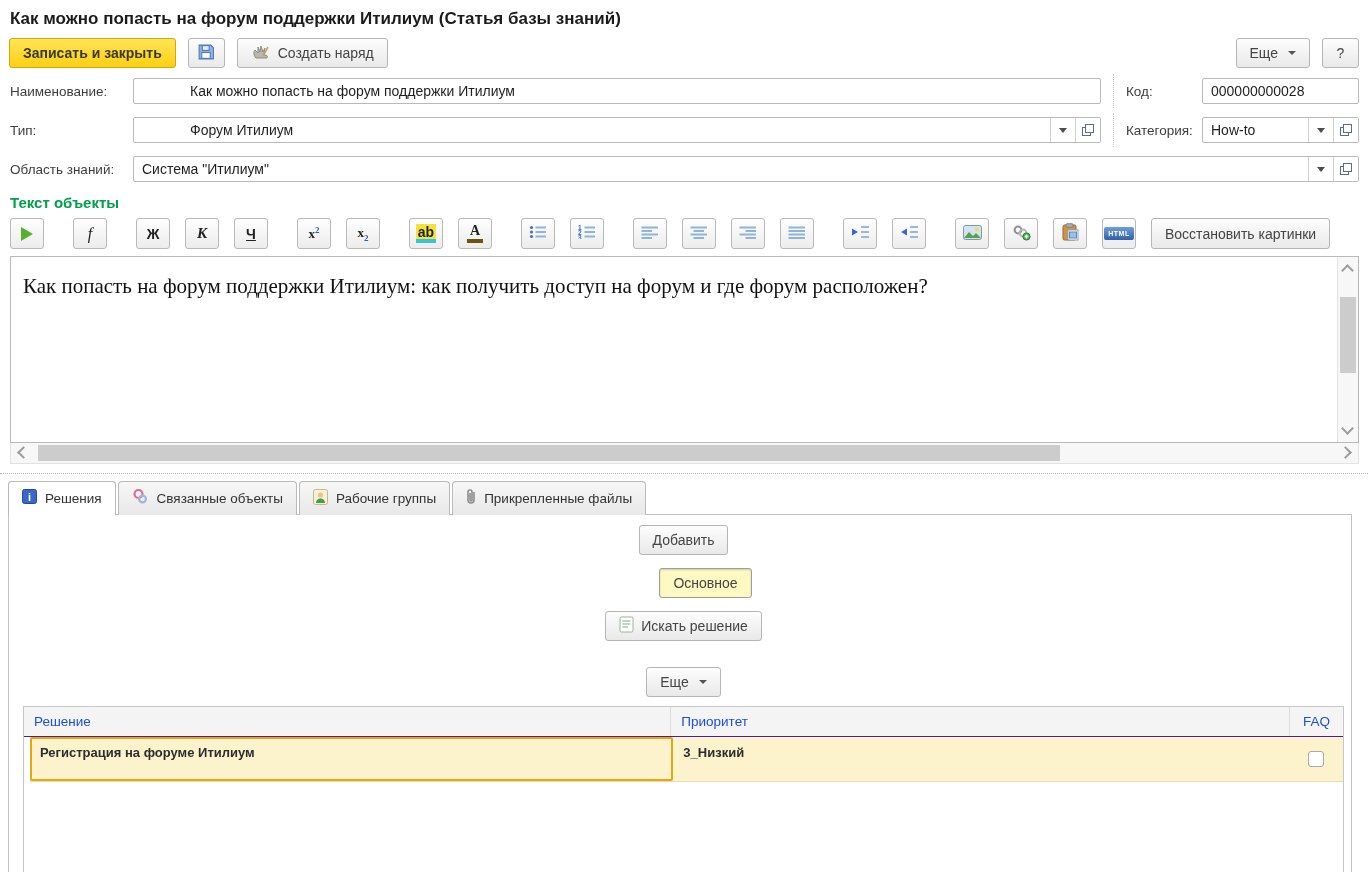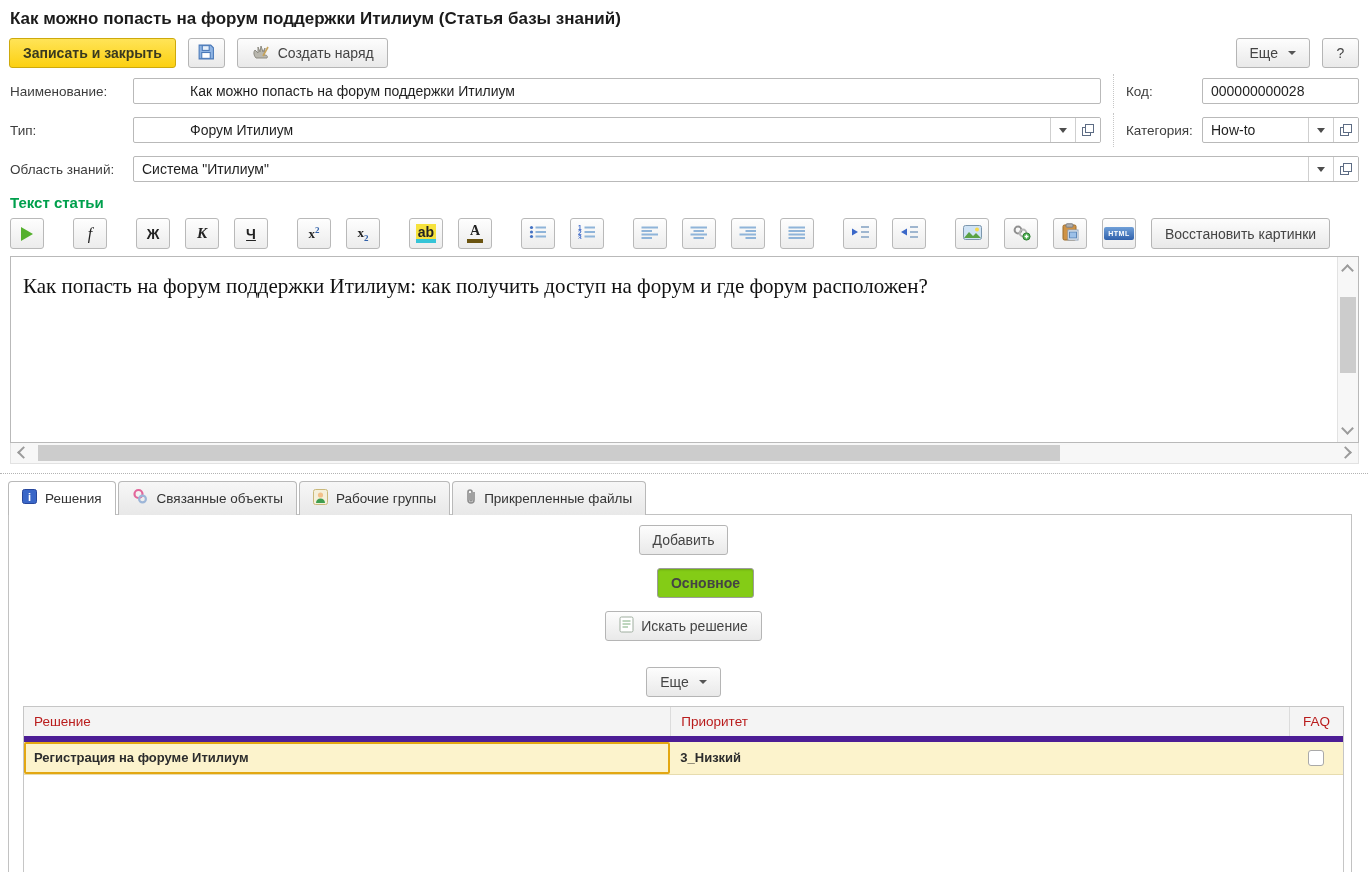--- a/index.html
+++ b/index.html
@@ -13,21 +13,21 @@
 
   
   .btn {
     display:inline-flex; align-items:center; justify-content:center; gap:7px;
     height:30px; padding:0 13px; font-size:14px; color:#444;
     background:linear-gradient(#fdfdfd,#e9e9e9);
     border:1px solid #b5b5b5; border-radius:3px; cursor:default; white-space:nowrap;
   }
   .btn-primary { background:linear-gradient(#ffe457,#fcd011); border-color:#cda90c; font-weight:700; color:#3a3a1f; }
   .btn-icon-only { width:37px; padding:0; }
-  .btn-pressed { background:#84cc16; border-color:#9d9d9d; font-weight:700; box-shadow:inset 0 1px 2px rgba(0,0,0,.18);margin-left:44px; }
+  .btn-pressed { background:#fef9c3; border-color:#9d9d9d; font-weight:400; box-shadow:inset 0 1px 2px rgba(0,0,0,.18);margin-left:44px; }
   .caret { width:0; height:0; border-left:4px solid transparent; border-right:4px solid transparent; border-top:4px solid #555; margin-left:3px; }
   .main-toolbar { display:flex; align-items:center; gap:12px; padding:4px 9px 8px; }
   .spacer { flex:1; }
 
   
   .form-area { padding:2px 9px 0 10px; }
   .frow { display:flex; align-items:center; margin-bottom:13px; }
   .flabel { width:123px; flex:none; color:#3d3d3d; font-size:13.5px; }
   .rlabel { width:88px; flex:none; color:#3d3d3d; font-size:13.5px; padding-left:12px; }
   .field { display:flex; align-items:stretch; height:26px; background:#fff; border:1px solid #b9b9b9; border-radius:2px; overflow:hidden; }
@@ -85,25 +85,25 @@
     border:1px solid #b9b9b9; border-bottom:none; border-radius:4px 4px 0 0;
     background:linear-gradient(#f7f7f7,#e8e8e8);
   }
   .tab.active { background:#fff; position:relative; }
   .tab.active::after { content:""; position:absolute; left:0; right:0; bottom:-1px; height:2px; background:#fff; }
 
   .panel { margin:0 16px 0 8px; border:1px solid #c2c2c2; padding:10px 7px 13px 14px; position:relative; z-index:1; background:#fff; }
   .cmd-row { display:flex; align-items:center; gap:13px; margin-bottom:9px;flex-direction:column; }
 
   .sol-table { border:1px solid #c6c6c6; height:186px; background:#fff; display:flex; flex-direction:column; }
-  .thead { display:flex; background:#f4f4f4; border-bottom:6px solid #4c1d95; color:#b91c1c; }
+  .thead { display:flex; background:#f4f4f4; border-bottom:1px solid #4c1d95; color:#1d4ed8; }
   .th { padding:7px 10px; font-size:13.5px; }
   .th + .th { border-left:1px solid #dcdcdc; }
   .c1 { width:49%; flex:none; } .c2 { flex:1; } .c3 { width:54px; flex:none; text-align:center; padding-left:4px; padding-right:4px; }
-  .trow { display:flex; align-items:stretch; background:#fcf3cc; border-bottom:1px solid #e7dcaf; height:33px; }
+  .trow { display:flex; align-items:stretch; background:#fcf3cc; border-bottom:1px solid #e7dcaf; height:45px;margin-left:6px; }
   .td { padding:8px 10px; font-weight:700; font-size:13px; color:#2c2c2c; }
   .td-focus { outline:2px solid #e3a712; outline-offset:-2px; border-radius:2px; }
   .td-check { display:flex; align-items:center; justify-content:center; }
   .checkbox { width:16px; height:16px; background:#fff; border:1px solid #a9a9a9; border-radius:3px; }
 
   .q-row { display:flex; align-items:flex-end; margin-top:13px; }
   .q-label { width:79px; flex:none; color:#3d3d3d; font-size:13.5px; }
 
   .desc-row { display:flex; align-items:flex-start; padding:9px 9px 0 10px; }
   .desc-row .flabel { padding-top:5px; }
@@ -187,21 +187,21 @@
       <span class="fbtn">
           <span class="dd-arrow"></span>
         </span>
       <span class="fbtn">
           <span class="open-ic"></span>
         </span>
     </div>
   </div>
 </div>
 
-<div class="section-title">Текст статьи</div>
+<div class="section-title">Текст объекты</div>
 
 <div class="ed-toolbar">
   <button class="tbtn mg">
       <span class="gly-play"></span>
     </button>
   <button class="tbtn mg">
       <span class="gly-formula">f</span>
     </button>
   <button class="tbtn">
       <span class="gly-bold">Ж</span>

